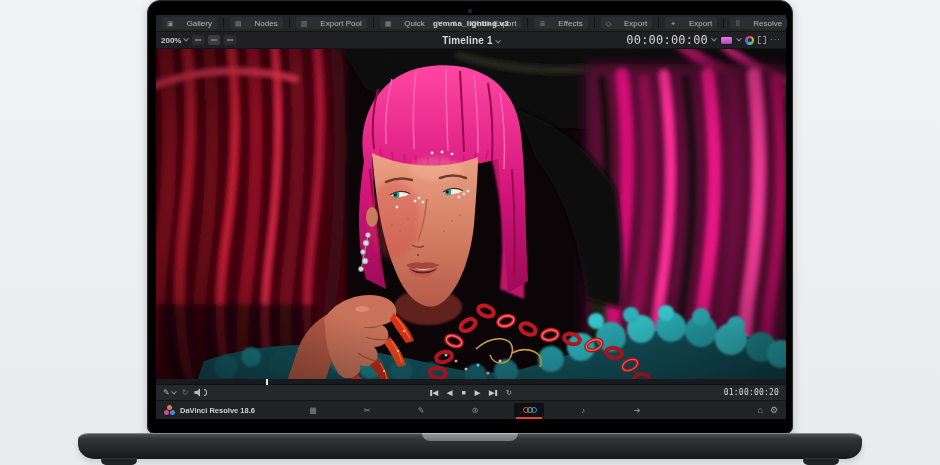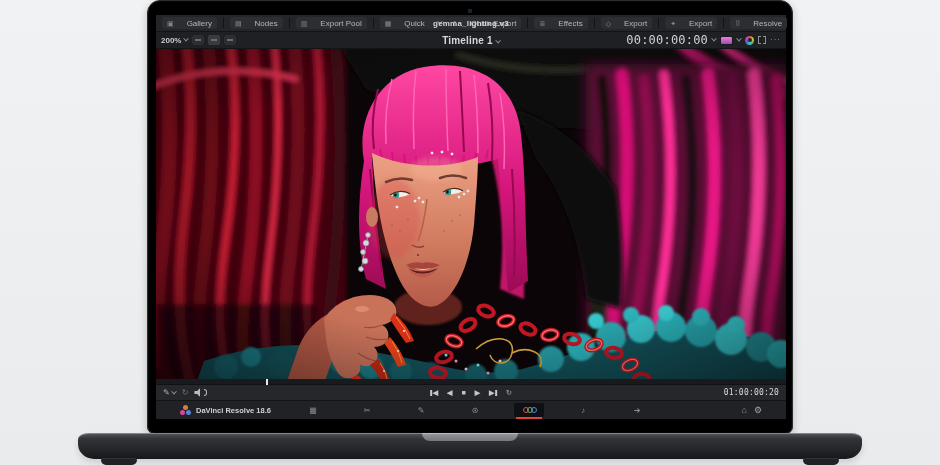--- a/index.html
+++ b/index.html
@@ -69,21 +69,21 @@
   .spk { width:9px; height:9px; background:#b8bac0;
          clip-path:polygon(0 32%,30% 32%,62% 4%,62% 96%,30% 68%,0 68%); }
   .spk-wrap { display:flex; align-items:center; gap:1px; }
   .spk-arc { width:3px; height:7px; border:1px solid #b8bac0; border-left:none; border-radius:0 4px 4px 0; }
   .transport { position:absolute; left:50%; transform:translateX(-50%); display:flex; align-items:center; gap:9px; }
   .tbtn { display:inline-flex; align-items:center; gap:1px; color:#c6c8cc; font-size:7px; line-height:1; }
   .tbtn .bar { width:1.5px; height:6px; background:#c6c8cc; display:inline-block; }
   .tbtn.dim { color:#85878d; }
 
   
-  .row4 { height:18px; background:#212226; padding:0 24px; }
+  .row4 { height:18px; background:#212226; padding:0 8px; }
   .logo { width:11px; height:11px; position:relative; margin-right:5px; }
   .logo i { position:absolute; width:5px; height:5px; border-radius:50%; }
   .logo i:nth-child(1){ left:3px; top:0;  background:#e2793d; }
   .logo i:nth-child(2){ left:0;  top:5px; background:#cf4a9b; }
   .logo i:nth-child(3){ left:6px; top:5px; background:#4f86d6; }
   .appver { font-weight:bold; font-size:7.5px; color:#cfd1d5; }
   .pages { position:absolute; left:50%; transform:translateX(4px) translateX(-50%); display:flex; gap:24px; align-items:center; }
   .page { width:30px; height:14px; display:flex; align-items:center; justify-content:center;
           color:#8b8d93; font-size:8px; position:relative; }
   .page.active { background:#0f1013; border-radius:2px; }

